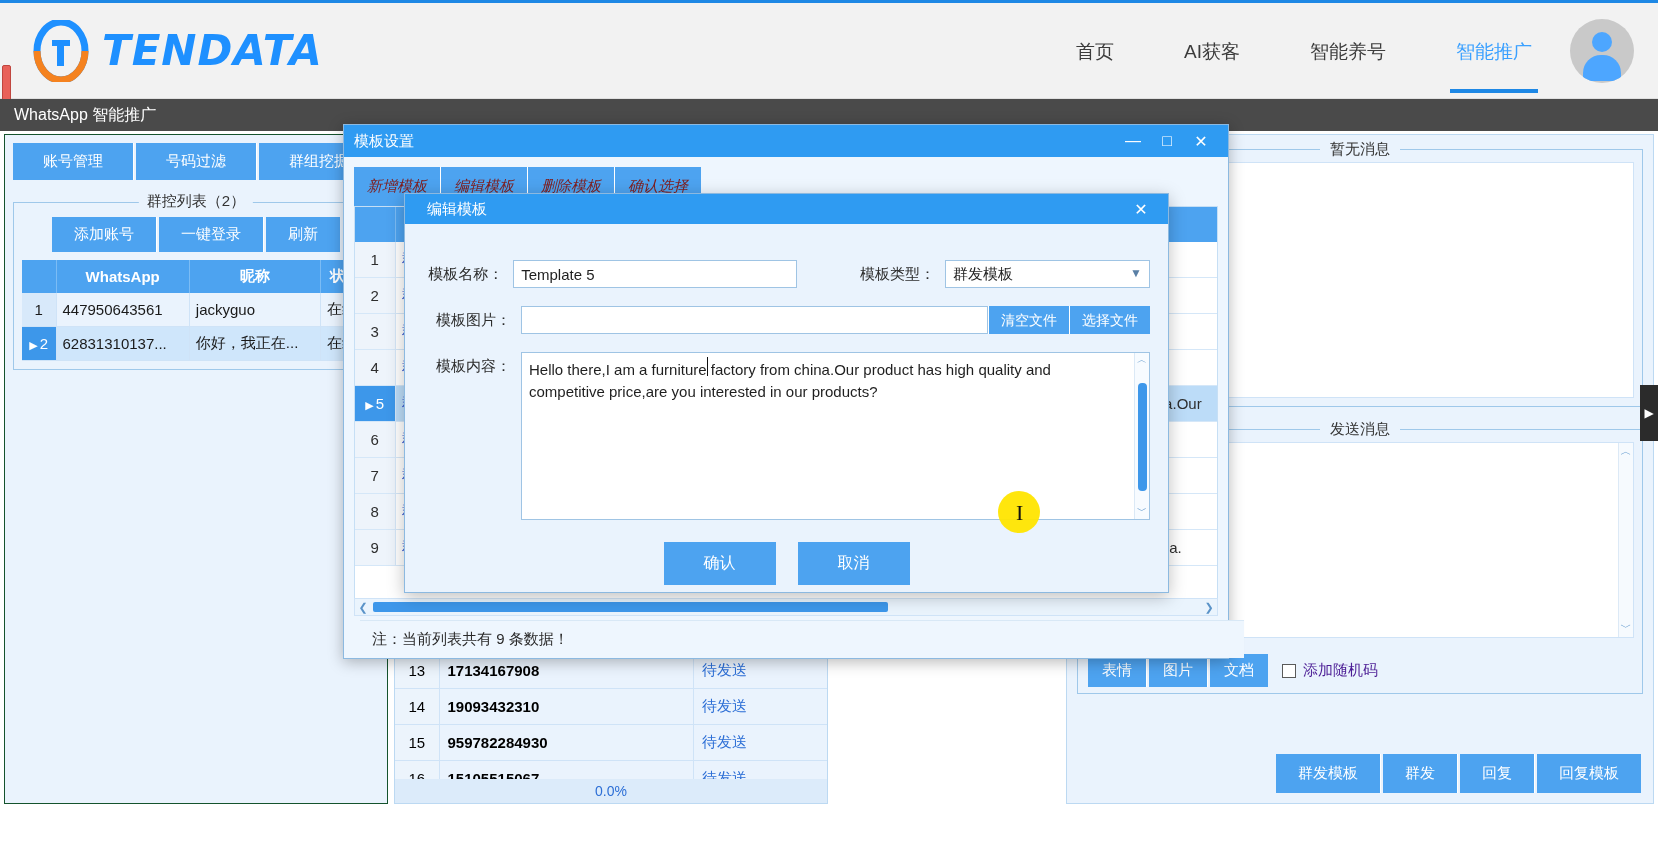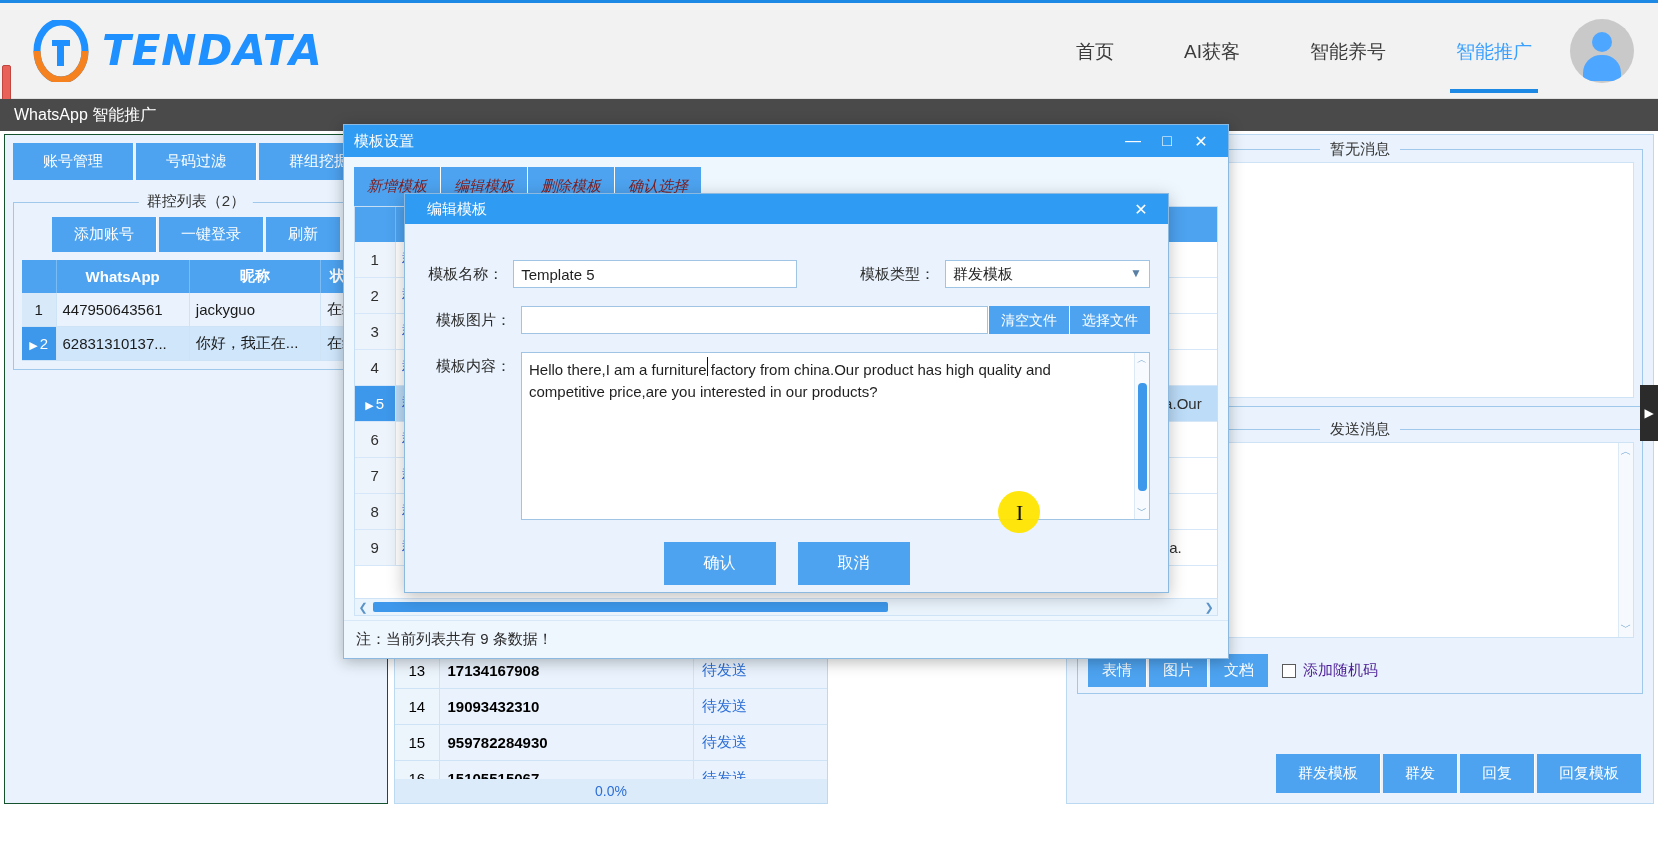--- a/index.html
+++ b/index.html
@@ -201,21 +201,21 @@
   .tpl-table tr.sel td.idx { background: #3d97ea; color: #fff; }
 
   .h-scroll {
     position: absolute; left: 10px; right: 10px; bottom: 42px; height: 18px;
     background: #eaf4fd; border: 1px solid #cfe3f7; display: flex; align-items: center;
   }
   .h-scroll .arr { width: 16px; text-align: center; font-size: 11px; color: #5a93c8; }
   .h-scroll .thumb { height: 10px; background: #3d97ea; border-radius: 2px; flex: 0 0 515px; margin-left: 2px; }
   .h-scroll .arr-r { margin-left: auto; }
   .modal-note {
-    position: absolute; left: 0; bottom: 0; width: 100%; height: 38px;
+    position: absolute; left: 16px; bottom: 0; width: 100%; height: 38px;
     background: #eef6fe; font-size: 15px; color: #2b2b2b;
     display: flex; align-items: center; padding-left: 12px;
     border-top: 1px solid #d8e8f6;
   }
 
   
   .modal-edit {
     position: absolute; left: 404px; top: 190px; width: 765px; height: 400px;
     background: #eaf3fd; border: 1px solid #8cb9e0;
     box-shadow: 0 4px 16px rgba(0,0,0,.25);

